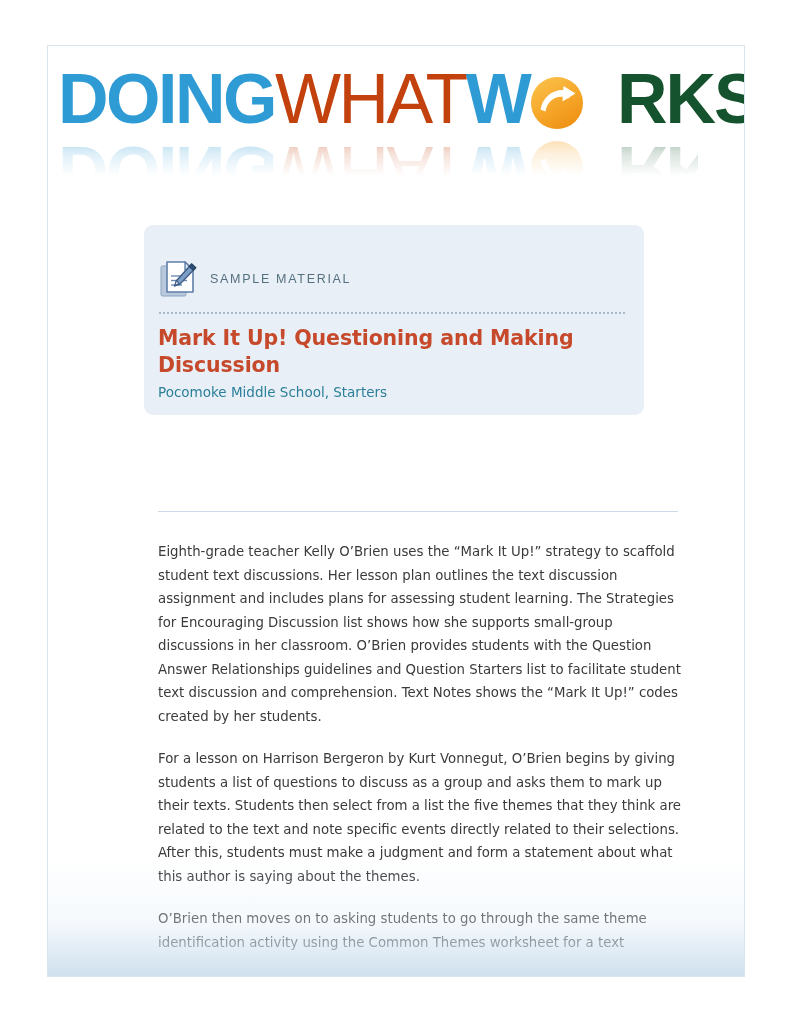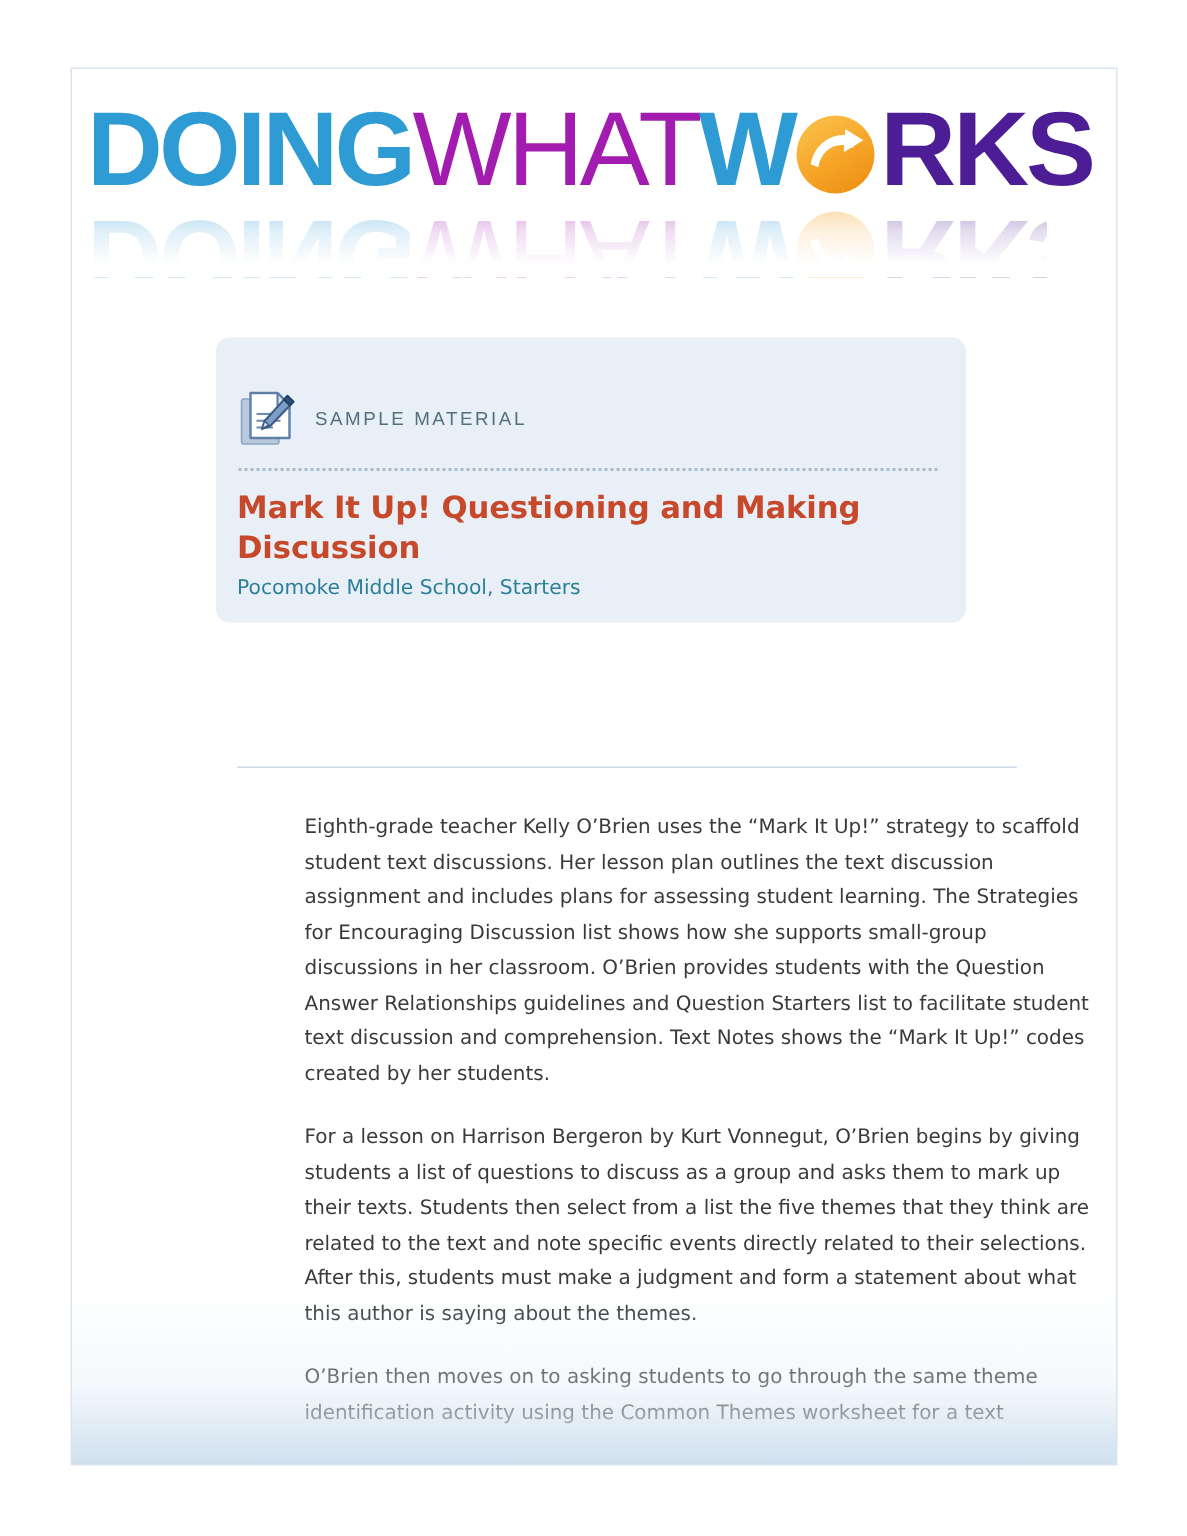--- a/index.html
+++ b/index.html
@@ -49,23 +49,23 @@
     position: relative;
     height: 72px;
     line-height: 72px;
     white-space: nowrap;
     font-family: "Liberation Sans", sans-serif;
     font-size: 70px;
     letter-spacing: -2.5px;
   }
   .logo .seg { display: inline-block; vertical-align: baseline; }
   .lg-doing  { color: #2e9bd4; font-weight: 700; }
-  .lg-what   { color: #a21caf; font-weight: 400; }
+  .lg-what   { color: #c2410c; font-weight: 400; }
   .lg-w      { color: #2e9bd4; font-weight: 700; letter-spacing: -3px; }
-  .lg-rks    { color: #4c1d95; font-weight: 700; letter-spacing: -2px; }
+  .lg-rks    { color: #14532d; font-weight: 700; letter-spacing: -2px; margin-left: 30px; }
 
   .orange-o {
     display: inline-block;
     position: relative;
     width: 58px;
     height: 58px;
     vertical-align: -9px;
     margin: 0 1px 0 -1px;
   }
   .orange-o svg { display: block; }
@@ -169,21 +169,20 @@
     height: 1px;
     background: #ccdbe9;
   }
 
   
   .body-copy {
     position: absolute;
     left: 110px;
     top: 494px;
     width: 525px;
-    margin-left: 45px;
   }
   .body-copy p {
     margin: 0 0 19px 0;
     font-family: "DejaVu Sans", sans-serif;
     font-size: 13.3px;
     line-height: 23.5px;
     color: #3a3a3a;
   }
   .body-copy p:last-child { margin-bottom: 0; }
 </style>

